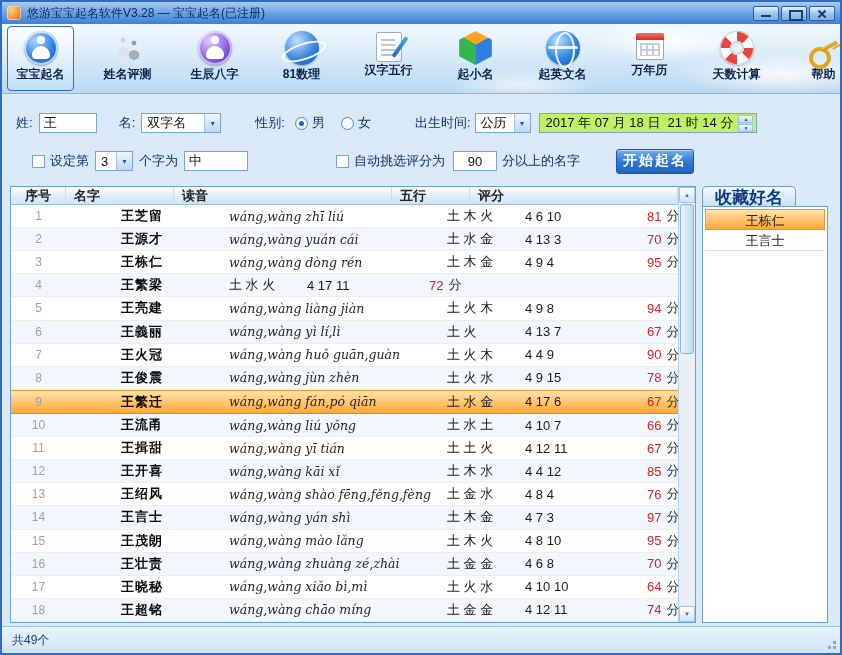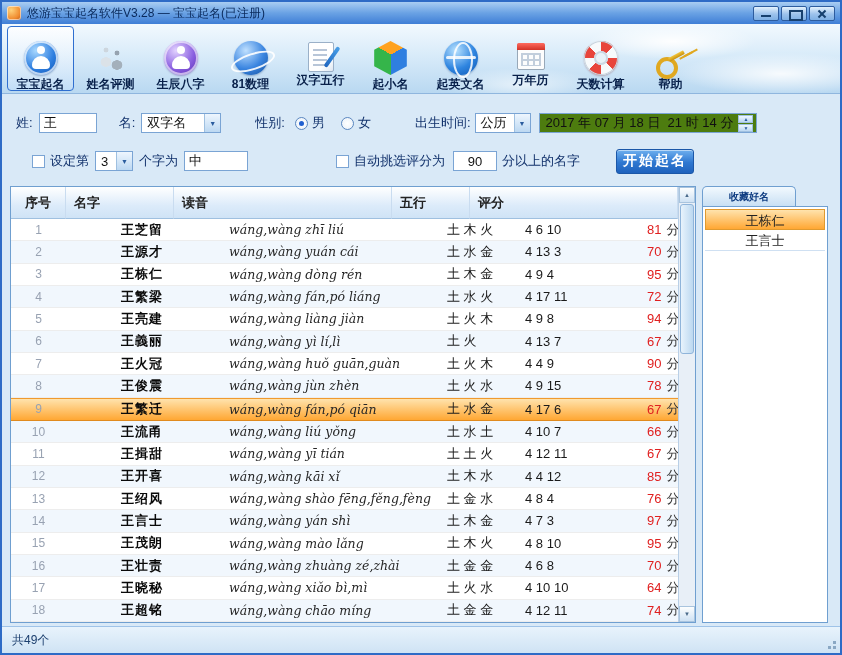--- a/index.html
+++ b/index.html
@@ -25,21 +25,21 @@
   .win-btn.close::after  { transform:rotate(-45deg); }
 
   
   .toolbar { position:absolute; left:0; top:22px; width:100%; height:70px; border-bottom:1px solid #8fb6de;
     background:
       radial-gradient(120px 26px at 80% 25%, rgba(255,255,255,.95), rgba(255,255,255,0) 70%),
       radial-gradient(150px 30px at 93% 72%, rgba(255,255,255,.85), rgba(255,255,255,0) 70%),
       radial-gradient(110px 24px at 62% 88%, rgba(255,255,255,.6), rgba(255,255,255,0) 70%),
       linear-gradient(180deg,#f2f9fe 0%,#d3e8f8 55%,#b9d8f1 100%);
     display:flex; align-items:stretch; padding:2px 0 2px 5px; }
-  .tb-item { width:67px; flex:none; text-align:center; padding-top:12px; border:1px solid transparent; border-radius:4px; margin-right:3px; }
+  .tb-item { width:67px; flex:none; text-align:center; padding-top:2px; border:1px solid transparent; border-radius:4px; margin-right:20px; }
   .tb-item.selected { border-color:#2f6fd0; background:linear-gradient(rgba(255,255,255,.85),rgba(198,224,250,.55)); }
   .tb-icon { width:34px; height:34px; display:block; margin:2px auto 2px; position:relative; }
   .tb-label { display:block; font-size:12px; font-weight:700; color:#08204a; line-height:14px; white-space:nowrap; }
 
   .icon-baby,.icon-bazi,.icon-shuli,.icon-globe,.icon-lifebuoy { border-radius:50%; }
   .icon-baby { background:radial-gradient(circle at 35% 28%, #a8d8ff, #2f7fe0 55%, #0b4fae);
                box-shadow:inset 0 0 0 2px rgba(255,255,255,.7), 0 1px 2px rgba(20,60,120,.35); }
   .icon-baby::before { content:""; position:absolute; top:5px; left:13px; width:8px; height:8px; border-radius:50%; background:#fff; }
   .icon-baby::after  { content:""; position:absolute; top:15px; left:8px; width:18px; height:13px; border-radius:9px 9px 4px 4px; background:#fff; }
   .icon-eval { background:
@@ -88,36 +88,36 @@
   .combo { display:inline-flex; align-items:center; height:20px; border:1px solid #7aa4d4; background:#fff; flex:none; }
   .combo-text { font-size:13px; color:#111; padding:0 5px; flex:1; white-space:nowrap; }
   .combo-arrow { width:16px; align-self:stretch; border-left:1px solid #9fc0e0; background:linear-gradient(#eef6fe,#bcd8f2);
                  display:flex; align-items:center; justify-content:center; flex:none; }
   .combo-arrow::after { content:"▼"; font-size:7px; color:#2a5c9e; }
   .radio { width:13px; height:13px; border-radius:50%; border:1px solid #5b87c0; background:radial-gradient(#fff,#e8f0f8);
            display:inline-block; position:relative; flex:none; }
   .radio.checked::after { content:""; position:absolute; inset:3px; border-radius:50%; background:#1f5fd0; }
   .rlabel { font-size:13px; color:#11316b; margin-left:4px; }
   .checkbox { width:13px; height:13px; border:1px solid #7aa4d4; background:#fff; flex:none; }
-  .dtbox { display:inline-flex; align-items:center; height:20px; border:1px solid #7aa4d4; background:#4d7c0f; padding:0 3px 0 6px; flex:none; }
+  .dtbox { display:inline-flex; align-items:center; height:20px; border:1px solid #7aa4d4; background:#bef264; padding:0 3px 0 6px; flex:none; }
   .dt-text { font-size:13px; color:#111; white-space:pre; }
   .spinner { width:15px; height:17px; margin-left:5px; display:flex; flex-direction:column; gap:1px; }
   .spin-up,.spin-down { flex:1; border:1px solid #9fc0e0; background:linear-gradient(#eef6fe,#bcd8f2);
                         display:flex; align-items:center; justify-content:center; }
   .spin-up::after { content:"▲"; font-size:5px; color:#2a5c9e; }
   .spin-down::after { content:"▼"; font-size:5px; color:#2a5c9e; }
   .start-btn { margin-left:auto; margin-right:132px; width:78px; height:25px; border:1px solid #1b57a8; border-radius:3px;
                background:linear-gradient(#6fb0ef,#2e77d0 55%,#1f62bd); color:#fff; font-size:14px; font-weight:700;
                letter-spacing:2px; display:flex; align-items:center; justify-content:center;
                box-shadow:inset 0 1px 0 rgba(255,255,255,.5); }
 
   
   .tablewrap { position:absolute; left:8px; top:184px; width:686px; height:437px; border:1px solid #6f9fd0; background:#fff; display:flex; }
   .tmain { flex:1; display:flex; flex-direction:column; min-width:0; }
-  .thead { height:32px; flex:none; display:flex; }
+  .thead { height:18px; flex:none; display:flex; }
   .hcell { border-right:1px solid #c9dcf0; border-bottom:1px solid #9fc0e0;
            background:linear-gradient(#ffffff,#dcebfa 60%,#cfe3f6);
            font-size:13px; font-weight:700; color:#222; display:flex; align-items:center; padding-left:8px; }
   .hcell.sorted { background:linear-gradient(#ffeccb,#ffcf8e 55%,#ffb863); border-right-color:#eec27e; }
   .w0 { width:55px; justify-content:center; padding-left:0; }
   .w1 { width:108px; } .w2 { width:218px; } .w3 { width:78px; } .w4 { width:122px; } .w5 { flex:1; min-width:0; }
   .tbody { flex:1; display:flex; flex-direction:column; }
   .trow { flex:1; display:flex; background:#fff; border-bottom:1px solid #ededed; }
   .trow.alt { background:#f1f7fd; }
   .trow.sel { background:linear-gradient(#ffe3ad,#ffa733); border-top:1px solid #f09a2e; border-bottom:1px solid #e08a1e; }
@@ -130,21 +130,21 @@
   .sb-btn { height:16px; flex:none; border:1px solid #a9c4de; background:linear-gradient(#fdfefe,#cfe2f4);
             display:flex; align-items:center; justify-content:center; }
   .sb-btn.up::after { content:"▲"; font-size:6px; color:#4a6a8a; }
   .sb-btn.down::after { content:"▼"; font-size:6px; color:#4a6a8a; }
   .sb-thumb { height:150px; margin:1px; border:1px solid #8fb4da; border-radius:3px; background:linear-gradient(90deg,#e8f3fc,#bcd8f0); }
   .sb-track { flex:1; }
 
   
   .sidepanel { position:absolute; left:700px; top:184px; width:126px; height:437px; display:flex; flex-direction:column; }
   .fav-tab { width:94px; height:21px; border:1px solid #6f9fd0; border-bottom:none; border-radius:5px 5px 0 0;
-             background:linear-gradient(#f2f9fe,#c6def3); font-size:10px; font-weight:700; color:#0d3b80;
+             background:linear-gradient(#f2f9fe,#c6def3); font-size:17px; font-weight:700; color:#0d3b80;
              display:flex; align-items:center; justify-content:center; flex:none; }
   .fav-box { flex:1; border:1px solid #6f9fd0; background:#fff; padding:2px; margin-top:-1px; }
   .fav-item { height:21px; line-height:21px; text-align:center; font-size:13px; color:#222; border-bottom:1px solid #cfe0f2; }
   .fav-item.sel { background:linear-gradient(#ffe3ad,#ffa733); border:1px solid #e09a2f; }
 
   
   .statusbar { position:absolute; left:0; bottom:0; width:100%; height:27px; border-top:1px solid #9fc3e8;
                background:linear-gradient(#e8f3fc,#cfe3f4); display:flex; align-items:center; padding:0 10px;
                font-size:12px; color:#1c3f6e; }
   .grip { position:absolute; right:4px; bottom:4px; width:3px; height:3px; background:#8aa8c4;
@@ -291,21 +291,20 @@
             <div class="tcell w3">土 木 金</div>
             <div class="tcell w4">4 9 4</div>
             <div class="tcell w5 score">
               <span class="score-num">95</span>
               <span class="score-unit">分</span>
             </div>
           </div>
           <div class="trow alt">
             <div class="tcell w0">4</div>
             <div class="tcell w1 name">王繁梁</div>
-            <div class="tcell w2 pinyin">wáng,wàng fán,pó liáng</div>
             <div class="tcell w3">土 水 火</div>
             <div class="tcell w4">4 17 11</div>
             <div class="tcell w5 score">
               <span class="score-num">72</span>
               <span class="score-unit">分</span>
             </div>
           </div>
           <div class="trow">
             <div class="tcell w0">5</div>
             <div class="tcell w1 name">王亮建</div>

